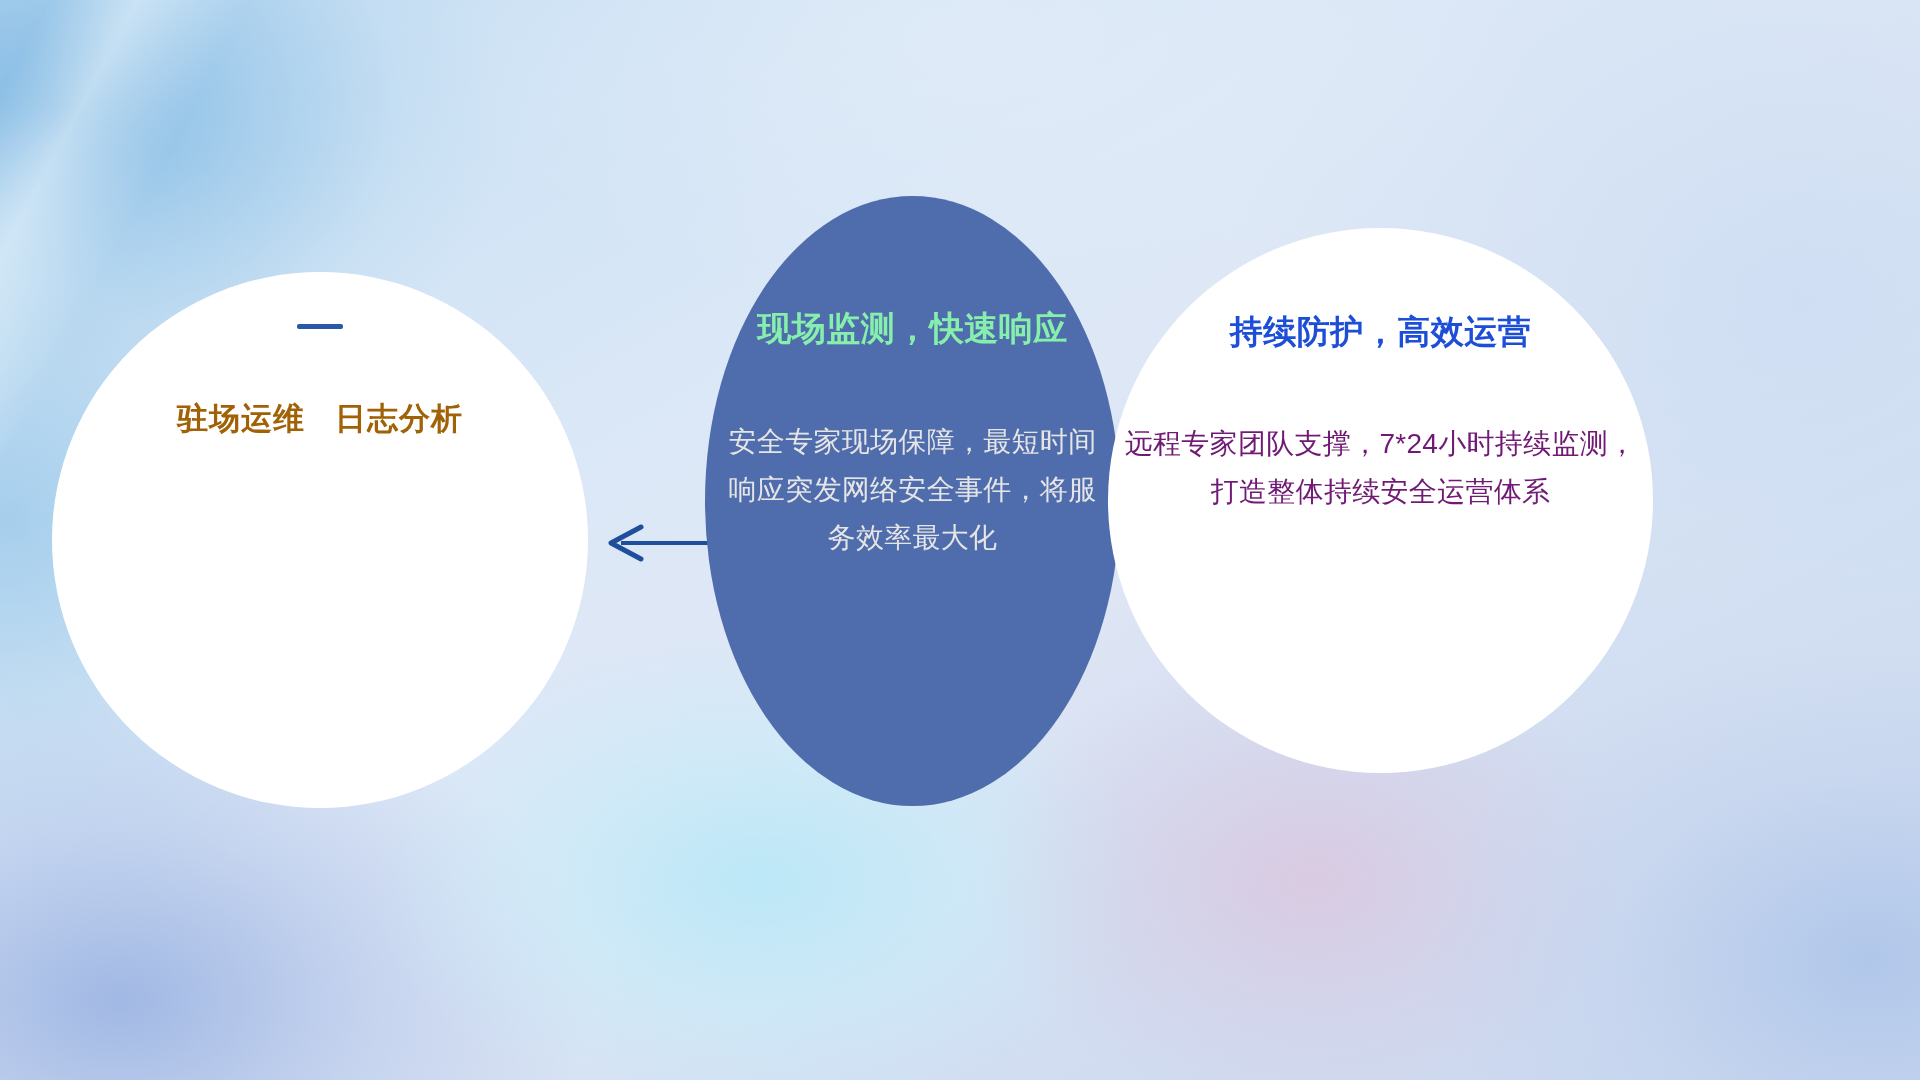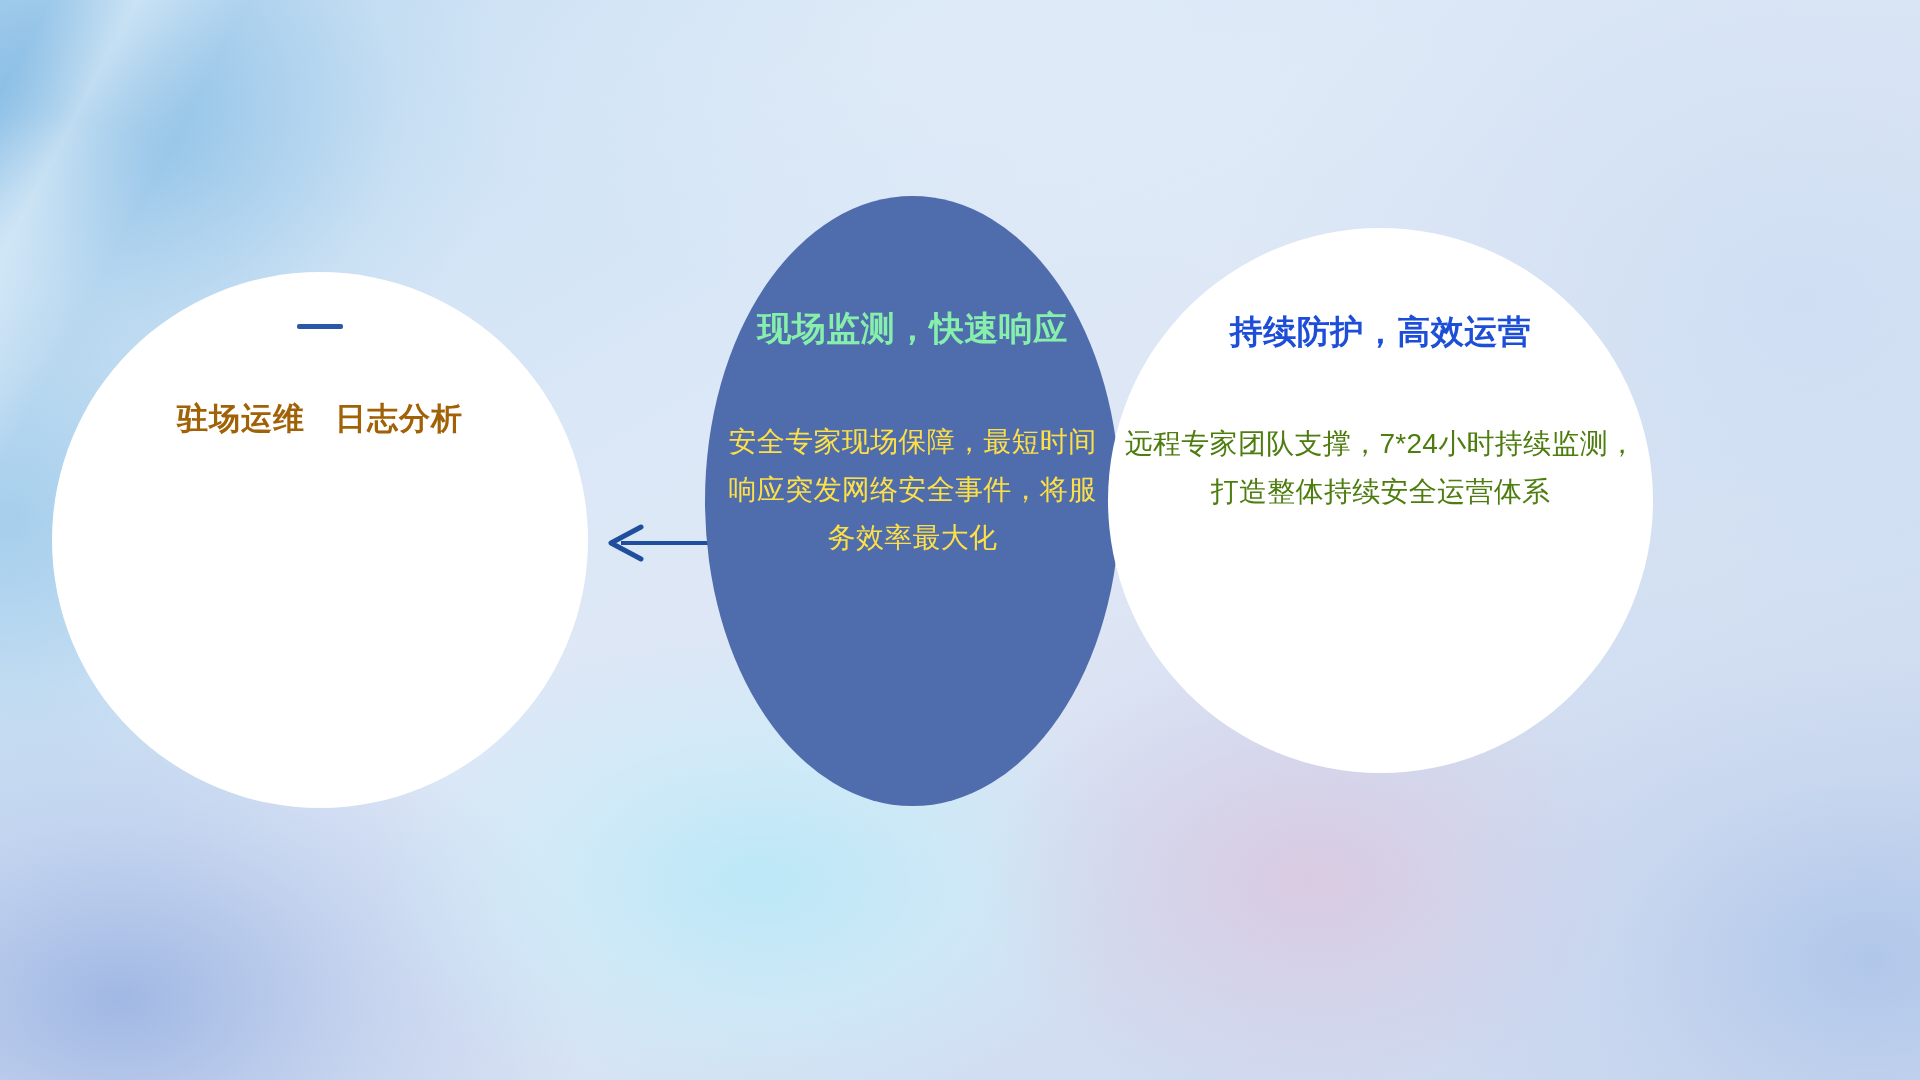--- a/index.html
+++ b/index.html
@@ -178,21 +178,21 @@
     letter-spacing: 0.5px;
     white-space: nowrap;
     z-index: 7;
   }
   #center-body {
     position: absolute;
     left: 18px;
     right: 18px;
     top: 222px;
     text-align: center;
-    color: #fde047;
+    color: #e5e5e5;
     font-weight: 400;
     font-size: 28px;
     line-height: 48px;
     letter-spacing: 0.3px;
     z-index: 7;
   }
 
   
   #right-title {
     position: absolute;
@@ -205,21 +205,21 @@
     font-size: 33px;
     letter-spacing: 0.5px;
     white-space: nowrap;
   }
   #right-body {
     position: absolute;
     left: 12px;
     right: 12px;
     top: 192px;
     text-align: center;
-    color: #4d7c0f;
+    color: #701a75;
     font-weight: 400;
     font-size: 28px;
     line-height: 48px;
     letter-spacing: 0.3px;
   }
 
   
   #flow-arrow {
     position: absolute;
     left: 595px;

